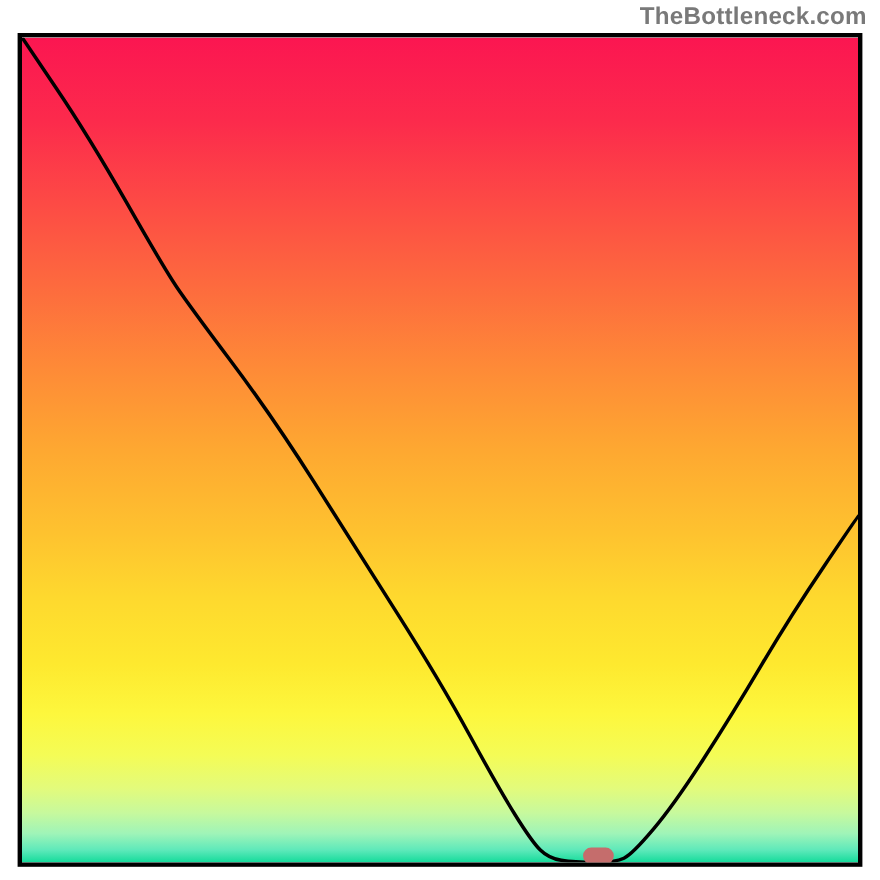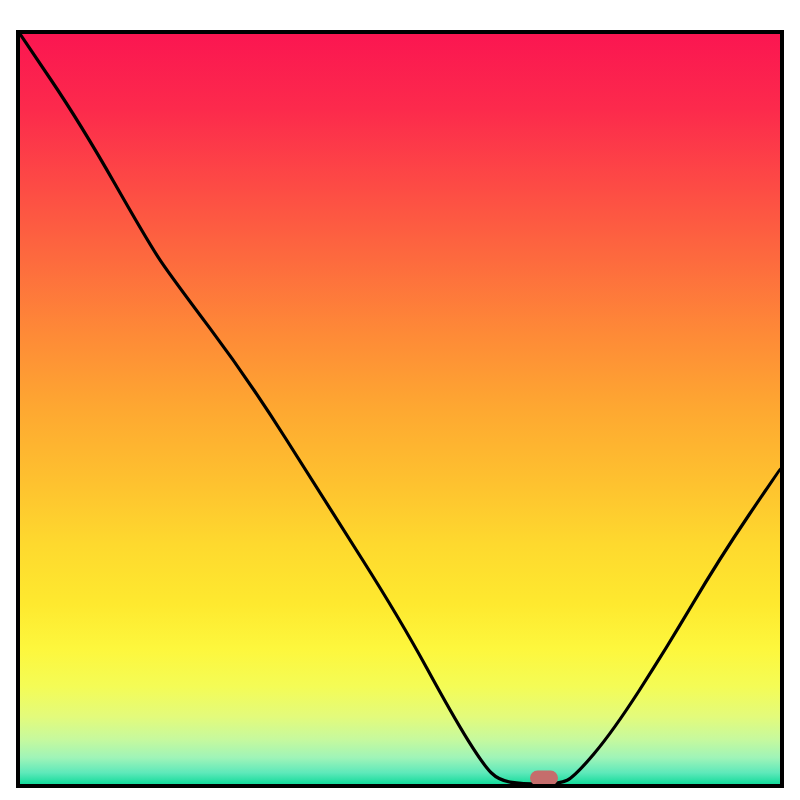--- a/index.html
+++ b/index.html
@@ -50,20 +50,21 @@
     height: 15px;
     border-radius: 8px;
     background: #c56d6c;
     transform: translate(-50%, -50%);
   }
 </style>
 </head>
 <body>
 
 <div class="wrap">
+  <div class="watermark">TheBottleneck.com</div>
 
   <div class="plot">
 
     <svg class="grad" viewBox="0 0 760 750" preserveAspectRatio="none">
       <defs>
         <linearGradient id="bg" x1="0" y1="0" x2="0" y2="1">
             <stop offset="0%" stop-color="#fb1651"></stop>
             <stop offset="10%" stop-color="#fc2a4c"></stop>
             <stop offset="20%" stop-color="#fd4a45"></stop>
             <stop offset="30%" stop-color="#fd6a3e"></stop>

